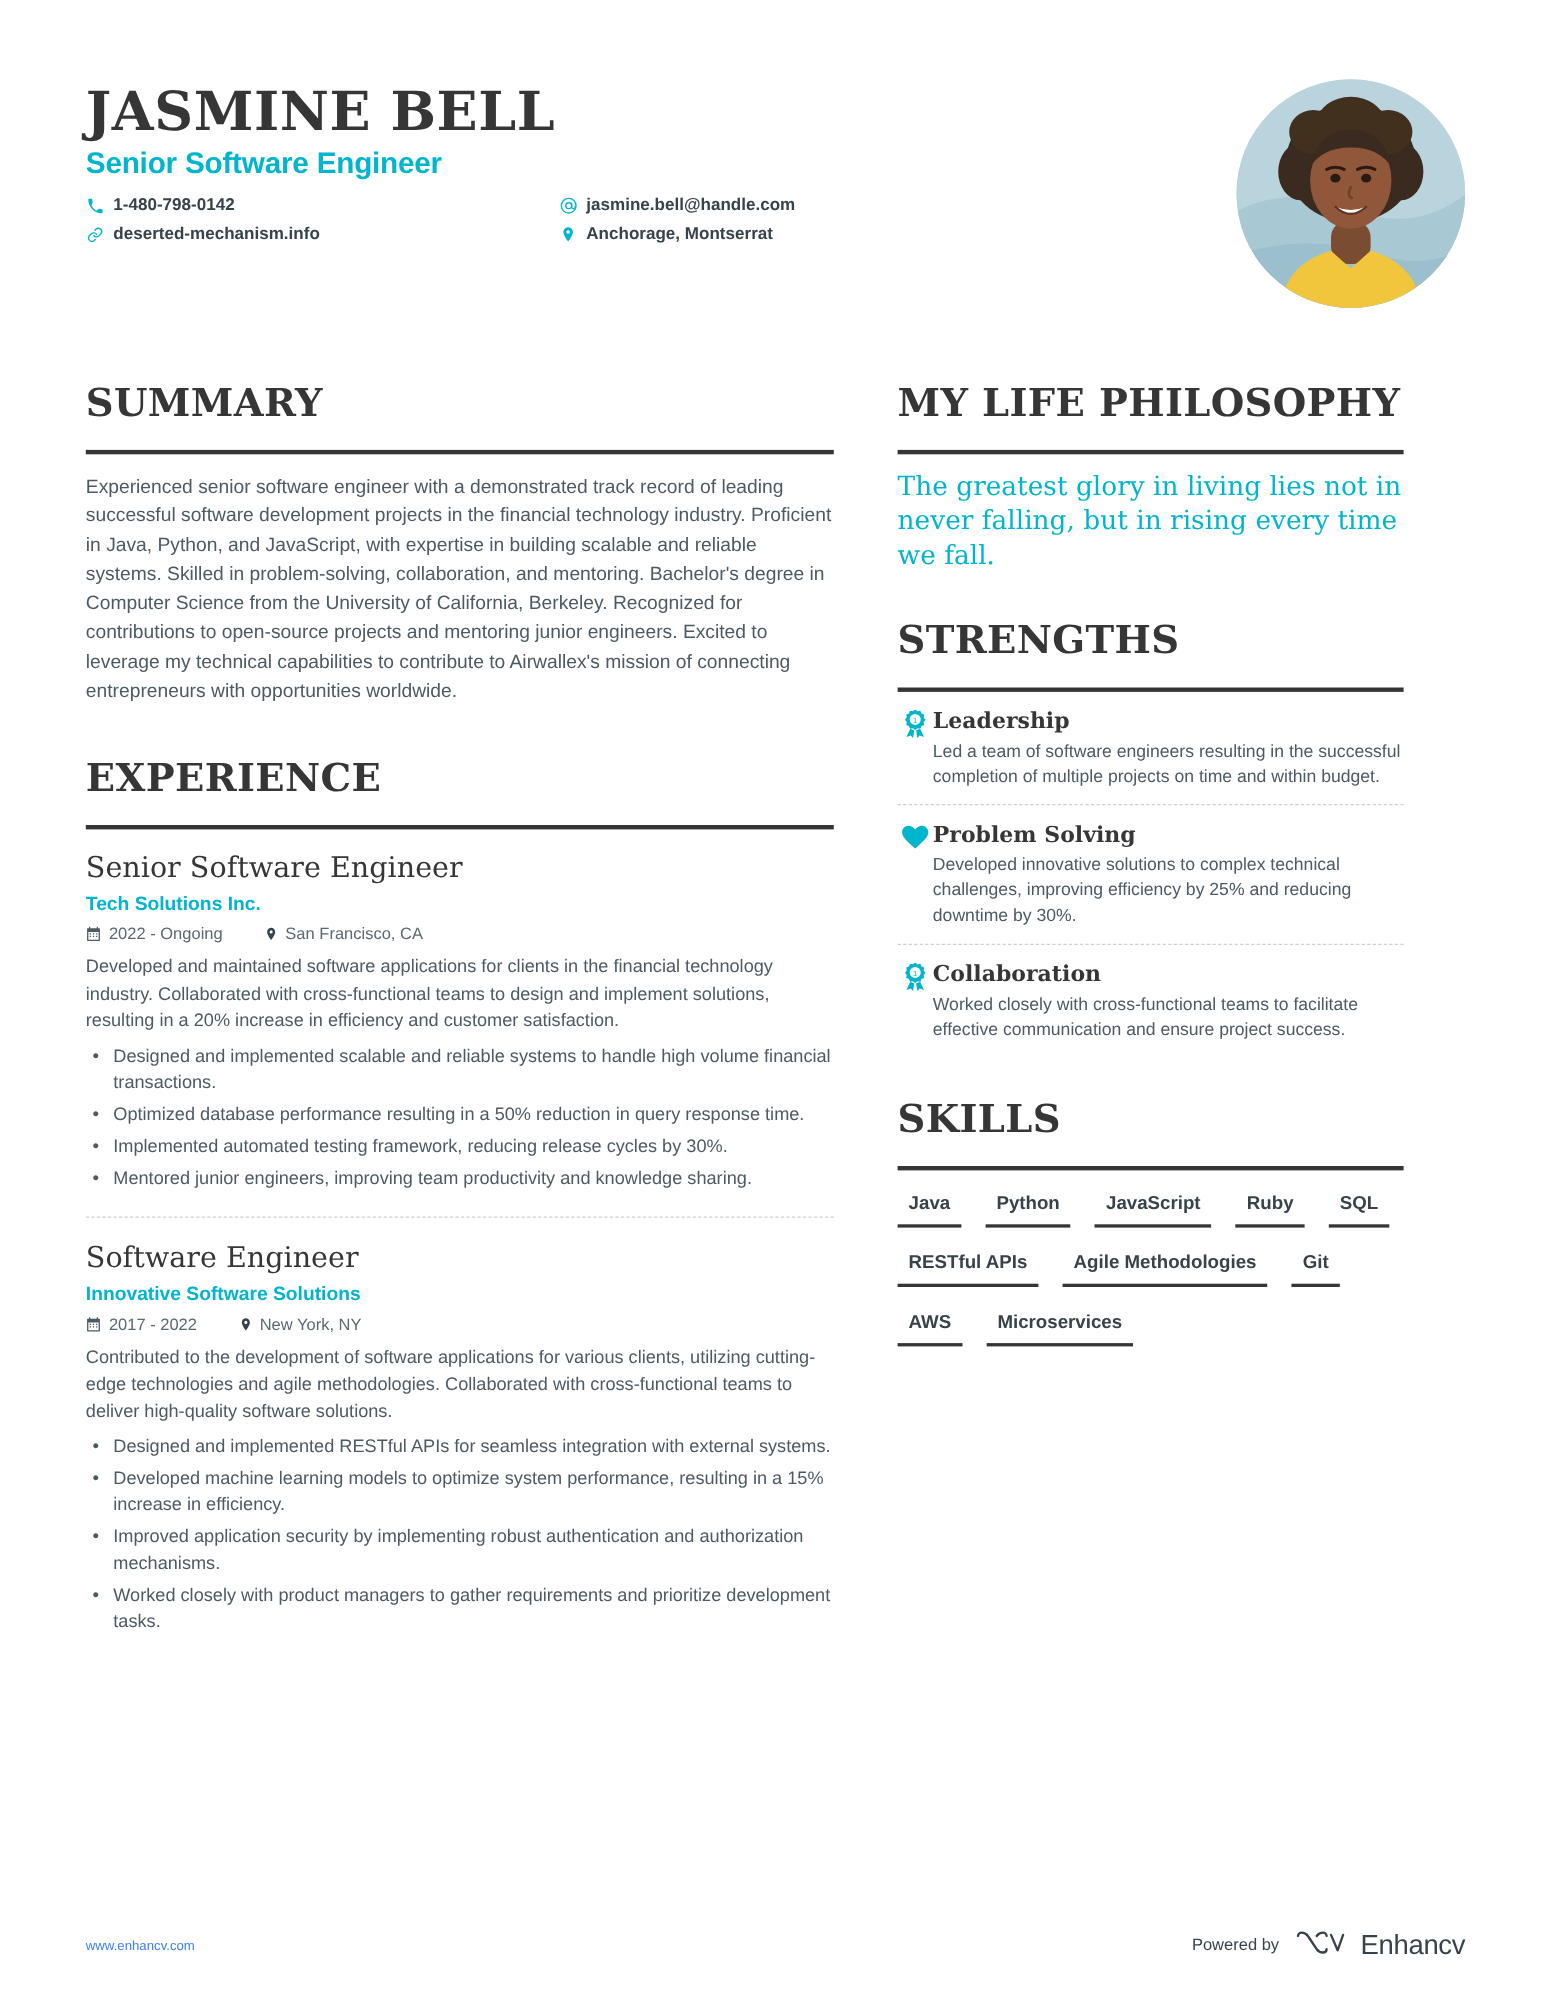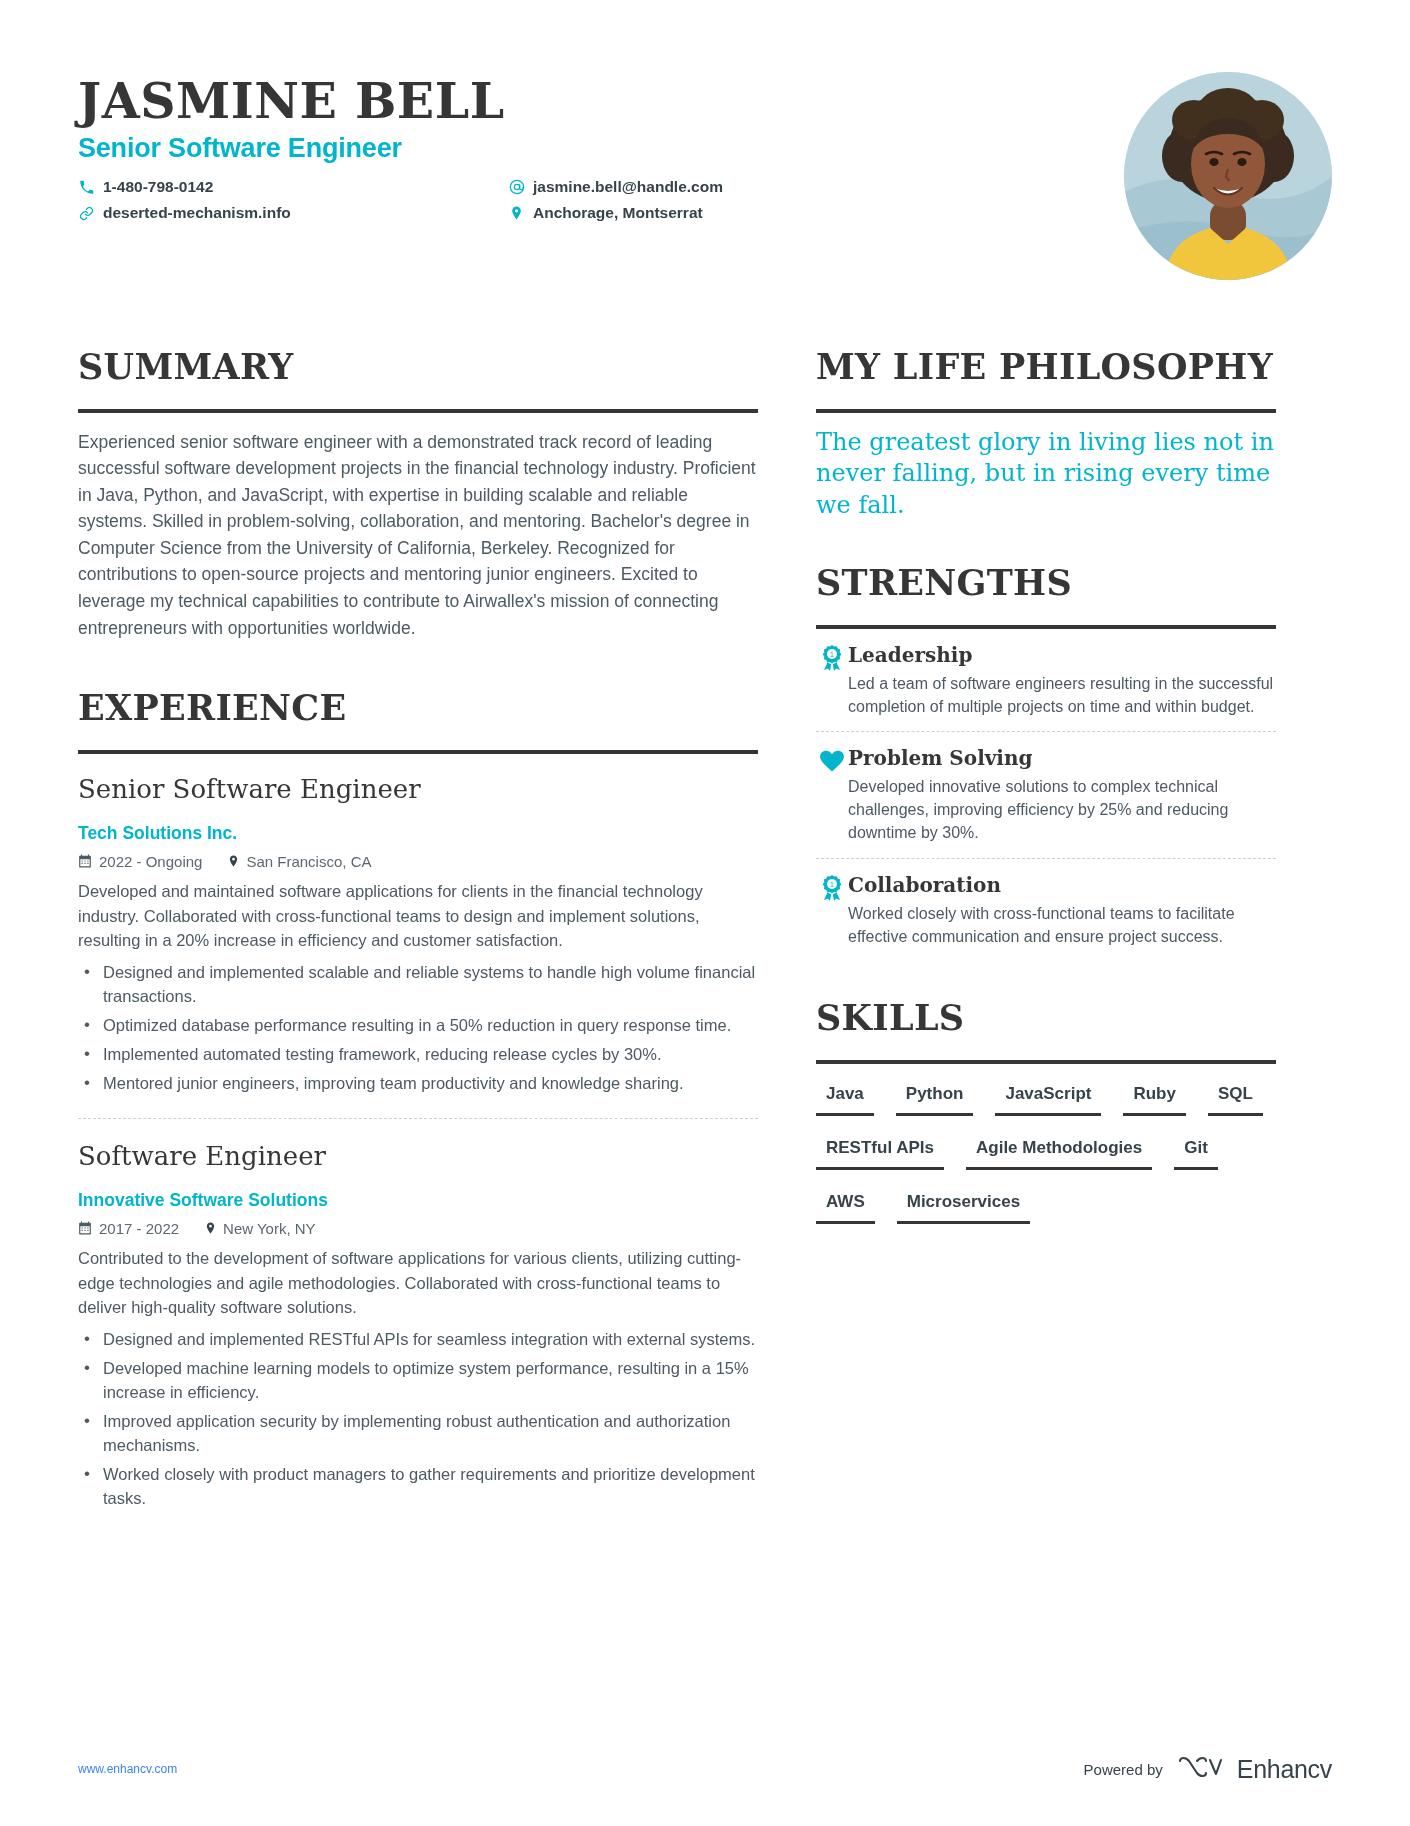--- a/index.html
+++ b/index.html
@@ -79,22 +79,22 @@
 
   
   .exp { padding-top: 4px; }
   .exp + .exp { border-top: 1px dashed #c9d1d6; margin-top: 22px; padding-top: 22px; }
   .exp-role {
     font-family: "DejaVu Serif", serif;
     font-size: 26px;
     color: #363636;
     line-height: 1.2;
   }
-  .exp-company { font-size: 17.5px; font-weight: bold; color: #00b5cc; margin-top: 18px; }
-  .exp-meta { display: flex; gap: 26px; align-items: center; margin-top: 9px; font-size: 15px; color: #5a686f; }
+  .exp-company { font-size: 17.5px; font-weight: bold; color: #00b5cc; margin-top: 6px; }
+  .exp-meta { display: flex; gap: 39px; align-items: center; margin-top: 9px; font-size: 15px; color: #5a686f; }
   .exp-meta .m { display: flex; align-items: center; gap: 7px; }
   .exp-meta svg { display: block; }
   .exp-desc { font-size: 16.5px; line-height: 1.5; color: #4c5a63; margin-top: 9px; }
   ul.bullets { margin-top: 8px; list-style: none; }
   ul.bullets li {
     font-size: 16.5px; line-height: 1.45; color: #4c5a63;
     position: relative; padding-left: 25px; margin-bottom: 5px;
   }
   ul.bullets li::before {
     content: "•"; position: absolute; left: 6px; top: -1px; font-size: 17px; color: #4c5a63;

